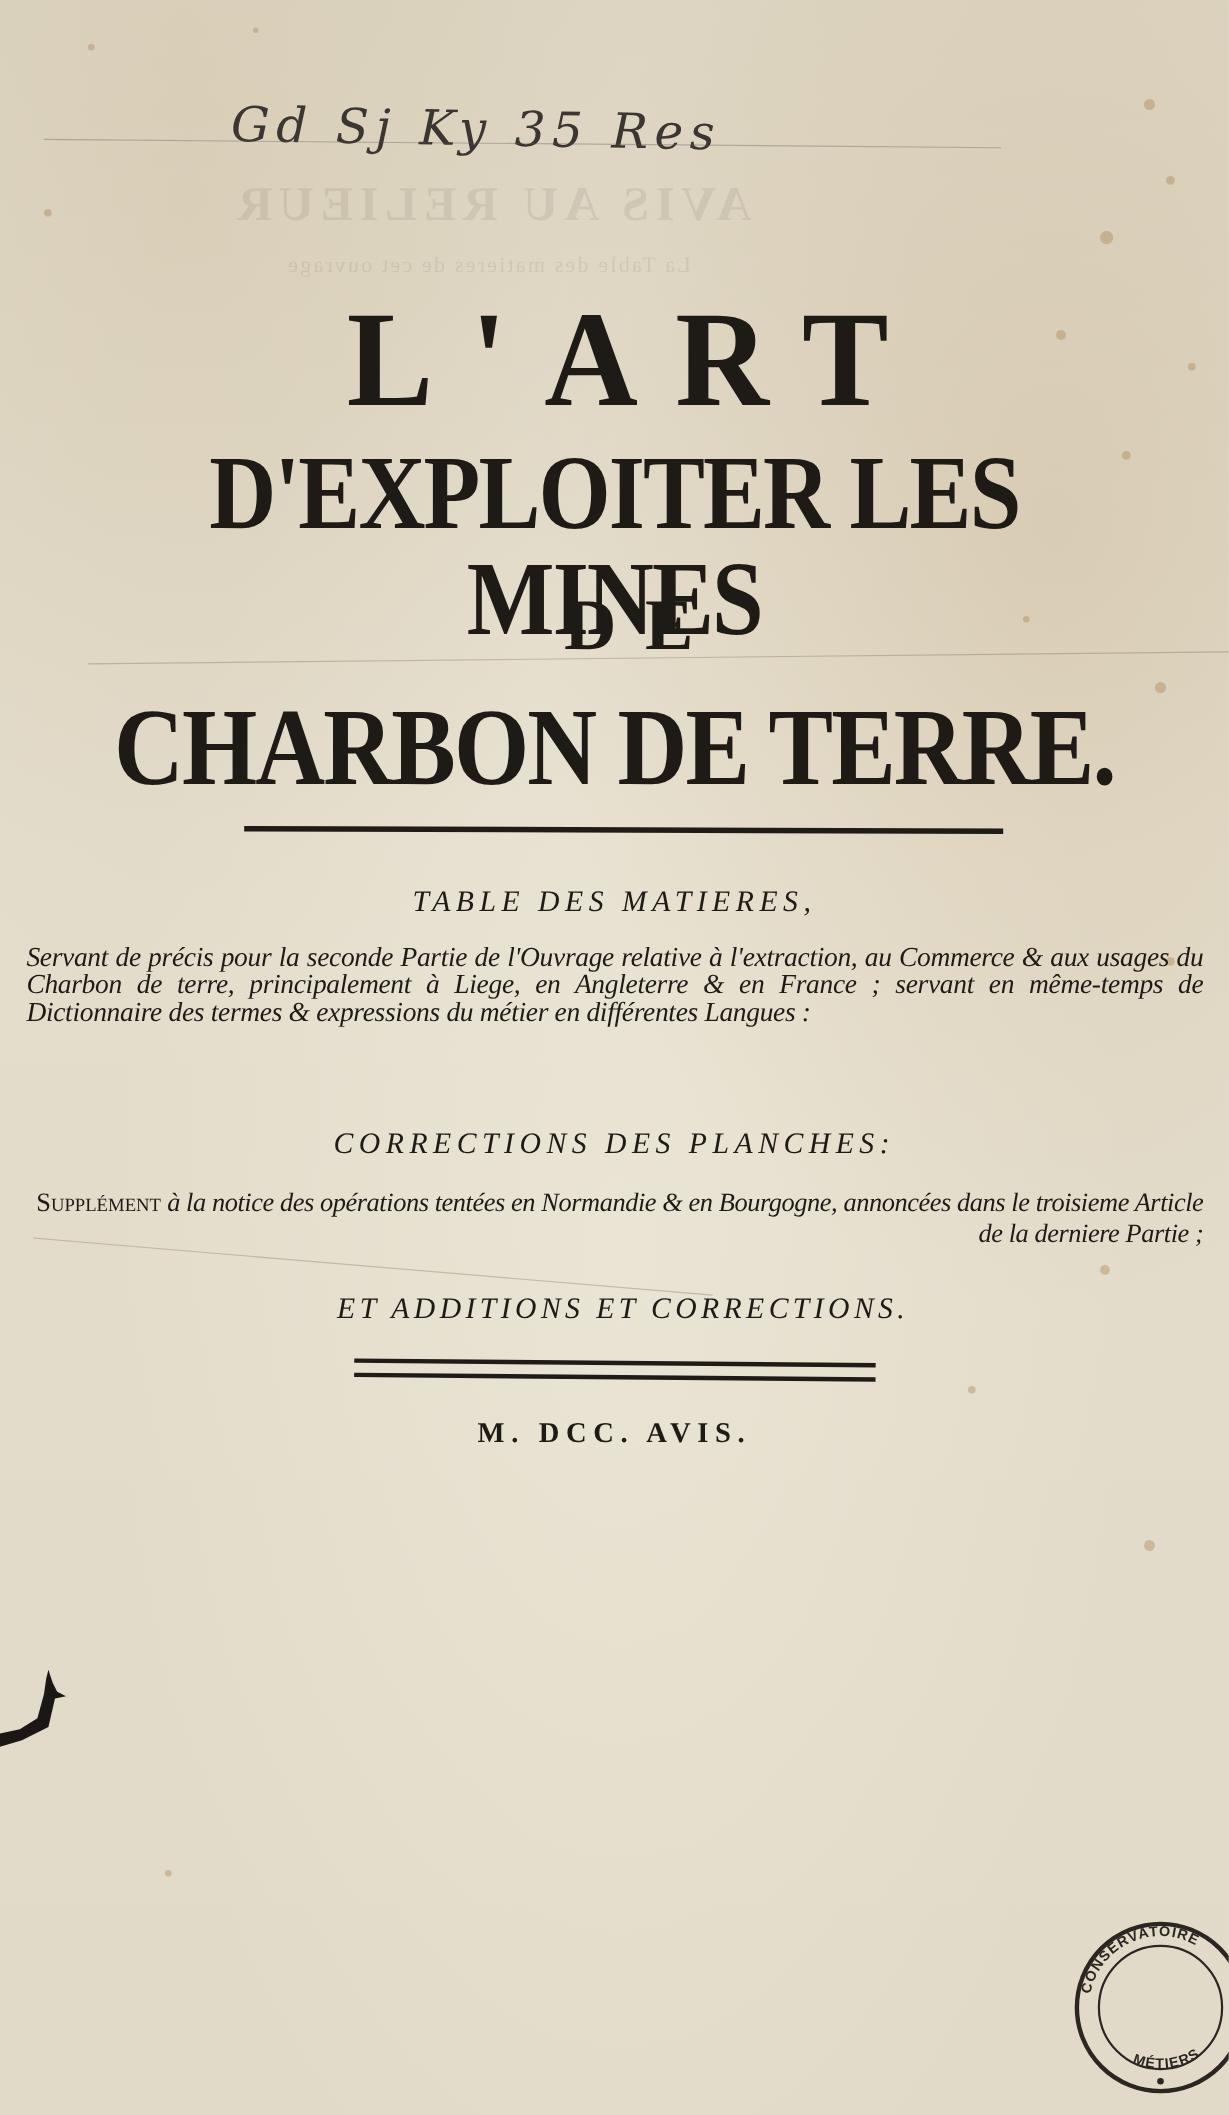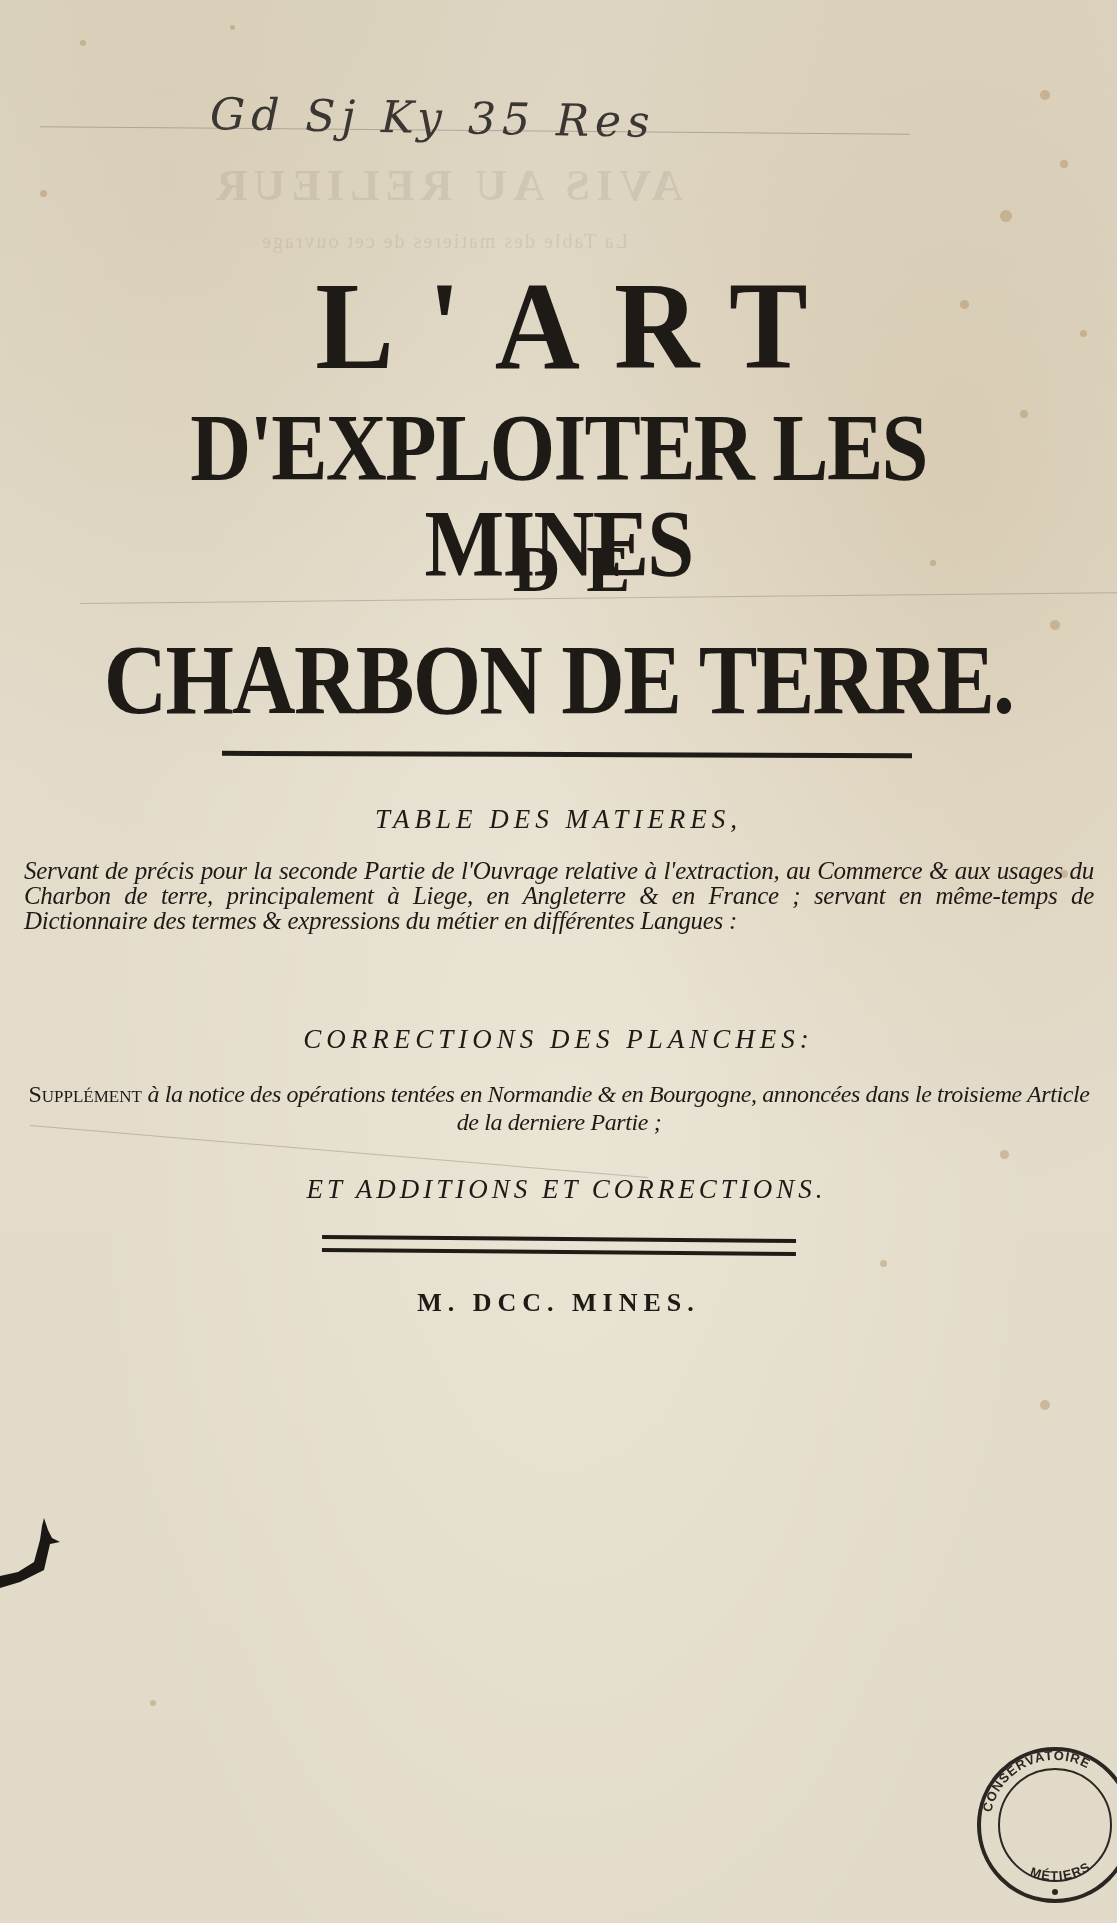--- a/index.html
+++ b/index.html
@@ -141,21 +141,21 @@
       line-height: 1;
     }
     .supplement {
       position: absolute;
       left: 24px;
       width: 1070px;
       top: 1080px;
       font-size: 24px;
       font-style: italic;
       line-height: 28px;
-      text-align: center;
+      text-align: right;
       letter-spacing: -0.4px;
     }
     .supplement .sc {
       font-style: normal;
       font-variant: small-caps;
       letter-spacing: 0;
     }
     .t-additions {
       top: 1176px;
       font-size: 27px;
@@ -238,21 +238,21 @@
   <div class="para">Servant de précis pour la seconde Partie de l'Ouvrage relative à l'extraction, au Commerce &amp; aux usages du Charbon de terre, principalement à Liege, en Angleterre &amp; en France ; servant en même-temps de Dictionnaire des termes &amp; expressions du métier en différentes Langues :</div>
 
   <div class="title-block t-explication">CORRECTIONS DES PLANCHES:</div>
 
   <div class="supplement"><span class="sc">Supplément</span><span> à la notice des opérations tentées en Normandie &amp; en Bourgogne, annoncées dans le troisieme Article de la derniere Partie ;</span></div>
 
   <div class="title-block t-additions">ET ADDITIONS ET CORRECTIONS.</div>
 
   <div class="rule-double"></div>
 
-  <div class="title-block t-date">M. DCC. MINES.</div>
+  <div class="title-block t-date">M. DCC. AVIS.</div>
 
   <svg class="left-mark" viewBox="0 0 60 80">
     <path d="M44 8 L48 20 L52 28 L60 32 L50 34 L44 60 L20 72 L0 78 L0 66 L18 62 L34 52 L40 30 L42 16 Z" fill="#1a1714"></path>
   </svg>
 
   <svg class="stamp" viewBox="0 0 170 170">
     <circle cx="85" cy="85" r="76" fill="none" stroke="#2a2622" stroke-width="4"></circle>
     <circle cx="85" cy="85" r="56" fill="none" stroke="#2a2622" stroke-width="2"></circle>
     <defs>
       <path id="stampArcTop" d="M 20 85 A 65 65 0 0 1 150 85"></path>

